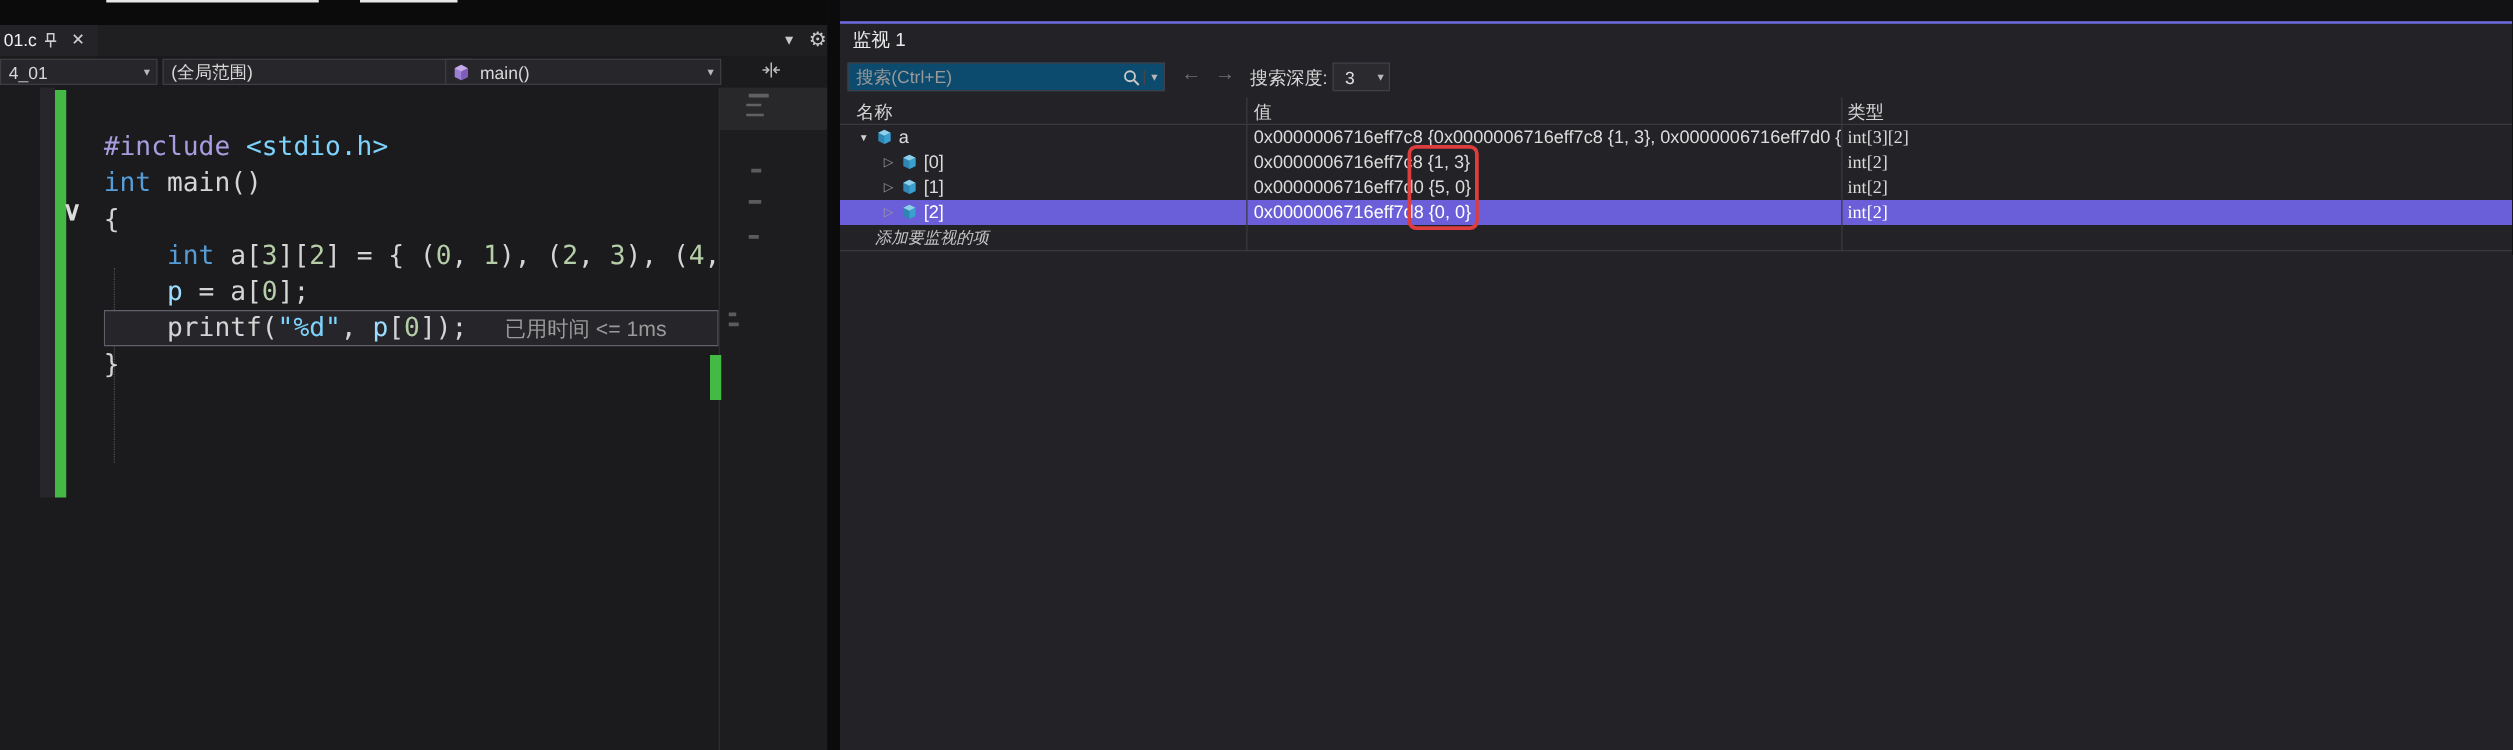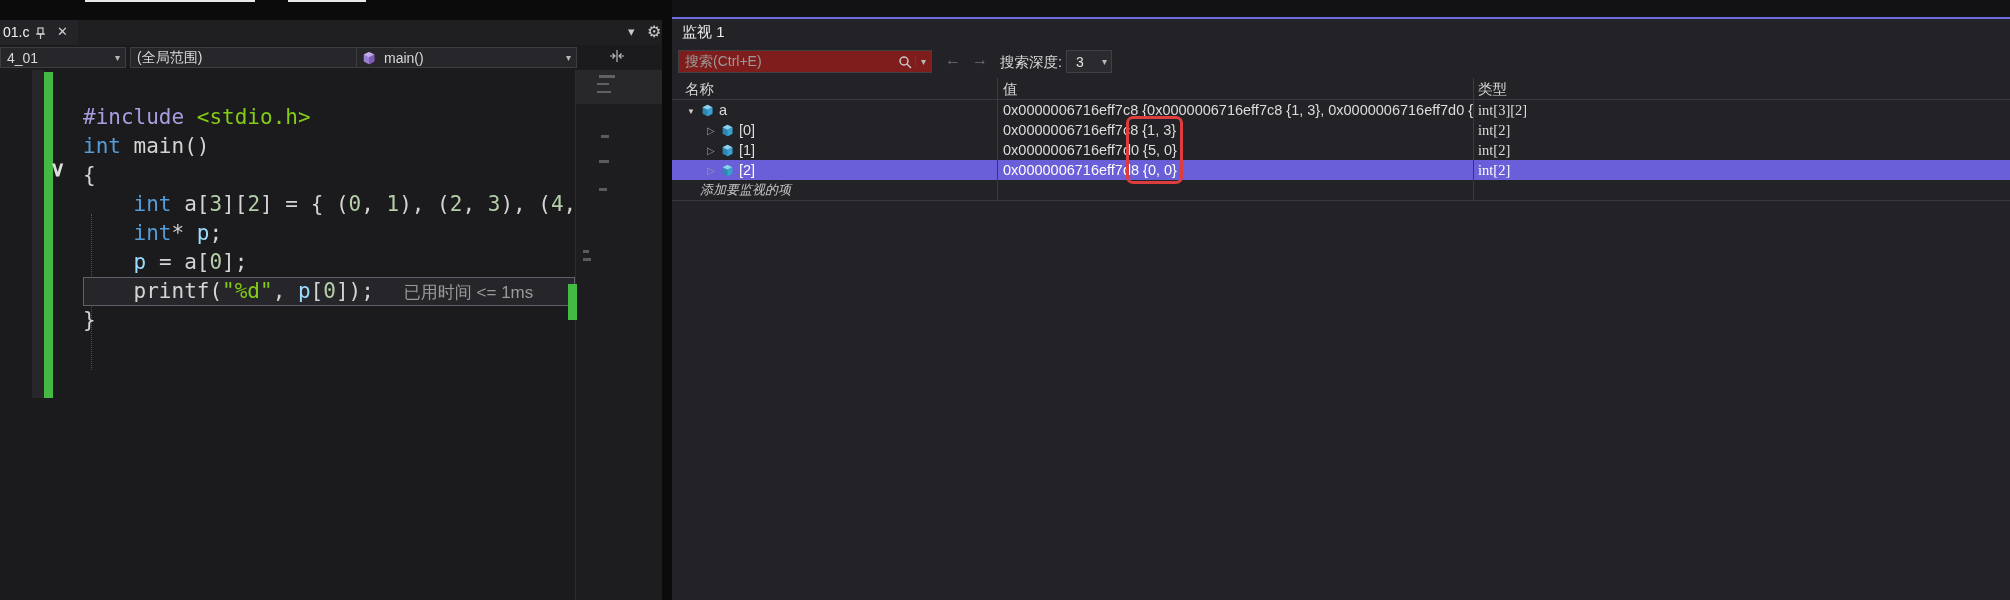--- a/index.html
+++ b/index.html
@@ -31,41 +31,41 @@
   .green-bar { position:absolute; left:44px; top:72px; width:9px; height:326px; background:#44b944; }
   .fold-chevron { position:absolute; left:50px; top:157px; color:#dcdcdc; font-size:21px; font-weight:bold; }
   .indent-guide { position:absolute; left:91px; top:214px; width:0; height:156px; border-left:1px dotted #4e4e52; }
 
   .code { position:absolute; left:83px; top:74px; width:492px; height:319px; overflow:hidden;
           font-family:"DejaVu Sans Mono","Liberation Mono",monospace; font-size:21px; }
   .code-line { height:29px; line-height:29px; white-space:pre; }
   .code-line.hl { outline:1px solid #60606a; outline-offset:-1px; background:#26262a; }
   .tok-kw { color:#569cd6; }
   .tok-num { color:#b5cea8; }
-  .tok-str { color:#84cc16; }
+  .tok-str { color:#7dd3fc; }
   .tok-pre { color:#a79ee0; }
   .tok-plain { color:#d4d4d4; }
   .tok-var { color:#9cdcfe; }
   .perftip { font-family:"Liberation Sans",sans-serif; font-size:17px; color:#9a9a9a; margin-left:30px; }
 
   .minimap { position:absolute; left:575px; top:70px; width:87px; height:530px; background:#1d1d20; border-left:1px solid #2c2c30; }
   .mm-view { position:absolute; left:0; top:0; width:87px; height:34px; background:rgba(255,255,255,0.05); }
   .mm { position:absolute; background:#9a9a9a; opacity:0.5; }
   .mm-green { position:absolute; left:568px; top:284px; width:9px; height:36px; background:#44b944; }
 
   
   #splitter { position:absolute; left:662px; top:0; width:10px; height:600px; background:#0b0b0c; }
 
   
   #watch { position:absolute; left:672px; top:0; width:1338px; height:600px; background:#232327; overflow:hidden; }
   .watch-topdark { position:absolute; left:0; top:0; width:100%; height:17px; background:#121214; }
   .focus-line { position:absolute; left:0; top:17px; width:100%; height:2px; background:#6e6ae0; }
   .watch-title { position:absolute; left:10px; top:23px; font-size:15px; color:#eaeaea; }
 
-  .search-box { position:absolute; left:6px; top:50px; width:254px; height:23px; background:#7f1d1d; border:1px solid #3f3f46; display:flex; align-items:center; }
+  .search-box { position:absolute; left:6px; top:50px; width:254px; height:23px; background:#0c4a6e; border:1px solid #3f3f46; display:flex; align-items:center; }
   .search-ph { color:#9a9a9a; font-size:14px; padding-left:6px; flex:1; white-space:nowrap; overflow:hidden; }
   .search-mag { display:inline-flex; margin-right:3px; }
   .search-chev { color:#b8b8b8; font-size:10px; padding:0 5px; border-left:1px solid #45454c; }
   .nav-arrow { position:absolute; top:51px; font-size:16px; color:#6f6f75; }
   .depth-label { position:absolute; left:328px; top:53px; font-size:14.5px; color:#d8d8d8; }
   .depth-dd { position:absolute; left:394px; top:50px; width:46px; height:23px; background:#2a2a2f; border:1px solid #3f3f46; display:flex; align-items:center; color:#e0e0e0; font-size:14px; }
   .depth-dd .val { padding-left:9px; }
   .depth-dd .chev { margin-left:auto; padding-right:4px; color:#b8b8b8; font-size:10px; }
 
   .header-row { position:absolute; left:0; top:78px; width:100%; height:22px; border-bottom:1px solid #3a3a3f; font-size:14.5px; color:#d4d4d4; }
@@ -152,21 +152,20 @@
     <div class="green-bar"></div>
     <span class="fold-chevron">∨</span>
     <div class="indent-guide"></div>
 
     <div class="code">
         <div class="code-line"></div>
         <div class="code-line"><span class="tok-pre">#include </span><span class="tok-str">&lt;stdio.h&gt;</span></div>
         <div class="code-line"><span class="tok-kw">int</span><span class="tok-plain"> main()</span></div>
         <div class="code-line"><span class="tok-plain">{</span></div>
         <div class="code-line"><span class="tok-plain">    </span><span class="tok-kw">int</span><span class="tok-plain"> a[</span><span class="tok-num">3</span><span class="tok-plain">][</span><span class="tok-num">2</span><span class="tok-plain">] = { (</span><span class="tok-num">0</span><span class="tok-plain">, </span><span class="tok-num">1</span><span class="tok-plain">), (</span><span class="tok-num">2</span><span class="tok-plain">, </span><span class="tok-num">3</span><span class="tok-plain">), (</span><span class="tok-num">4</span><span class="tok-plain">, </span></div>
-        <div class="code-line"><span class="tok-plain">    </span><span class="tok-kw">int</span><span class="tok-plain">* </span><span class="tok-var">p</span><span class="tok-plain">;</span></div>
         <div class="code-line"><span class="tok-plain">    </span><span class="tok-var">p</span><span class="tok-plain"> = a[</span><span class="tok-num">0</span><span class="tok-plain">];</span></div>
         <div class="code-line hl"><span class="tok-plain">    printf(</span><span class="tok-str">"%d"</span><span class="tok-plain">, </span><span class="tok-var">p</span><span class="tok-plain">[</span><span class="tok-num">0</span><span class="tok-plain">]);</span><span class="perftip">已用时间 &lt;= 1ms</span></div>
         <div class="code-line"><span class="tok-plain">}</span></div>
       </div>
 
     <div class="minimap">
       <div class="mm-view"></div>
       <div class="mm" style="left:23px;top:5px;width:16px;height:3px;"></div>
       <div class="mm" style="left:21px;top:13px;width:12px;height:2px;"></div>
       <div class="mm" style="left:21px;top:21px;width:14px;height:2px;"></div>

